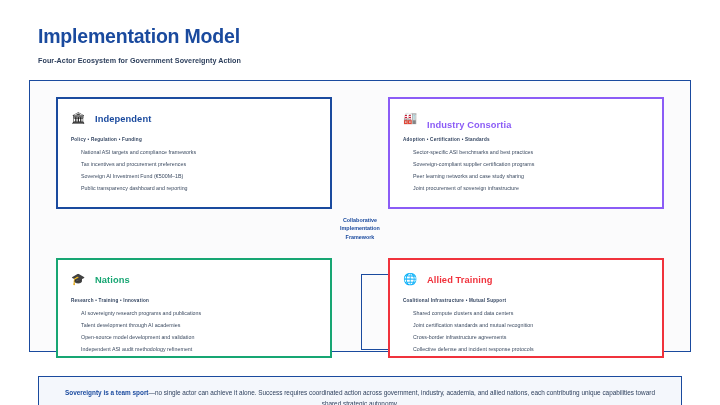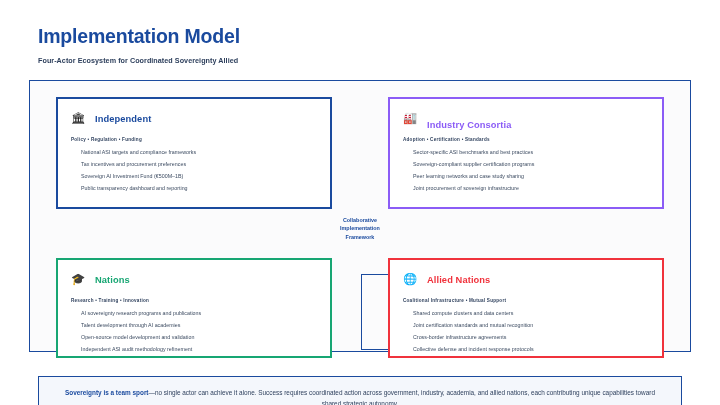--- a/index.html
+++ b/index.html
@@ -88,21 +88,21 @@
   }
   .banner-text b { color: #1a4a9e; font-weight: bold; }
 </style>
 </head>
 <body>
 
 <div class="page">
 
   <div class="hdr">
     <div class="hdr-title">Implementation Model</div>
-    <div class="hdr-sub">Four-Actor Ecosystem for Coordinated Sovereignty Allied</div>
+    <div class="hdr-sub">Four-Actor Ecosystem for Government Sovereignty Action</div>
   </div>
 
   <div class="canvas">
 
     <div class="conn c-h-top"></div>
     <div class="conn c-v-left"></div>
     <div class="conn c-h-bot"></div>
     <div class="conn c-v-right"></div>
 
   </div>
@@ -145,21 +145,21 @@
       <li>AI sovereignty research programs and publications</li>
       <li>Talent development through AI academies</li>
       <li>Open-source model development and validation</li>
       <li>Independent ASI audit methodology refinement</li>
     </ul>
   </div>
 
   <div class="panel p-all">
     <div class="p-head">
       <span class="p-icon">🌐</span>
-      <span class="p-title t-all">Allied Nations</span>
+      <span class="p-title t-all">Allied Training</span>
     </div>
     <div class="p-kicker">Coalitional Infrastructure • Mutual Support</div>
     <ul class="p-list">
       <li>Shared compute clusters and data centers</li>
       <li>Joint certification standards and mutual recognition</li>
       <li>Cross-border infrastructure agreements</li>
       <li>Collective defense and incident response protocols</li>
     </ul>
   </div>
 

